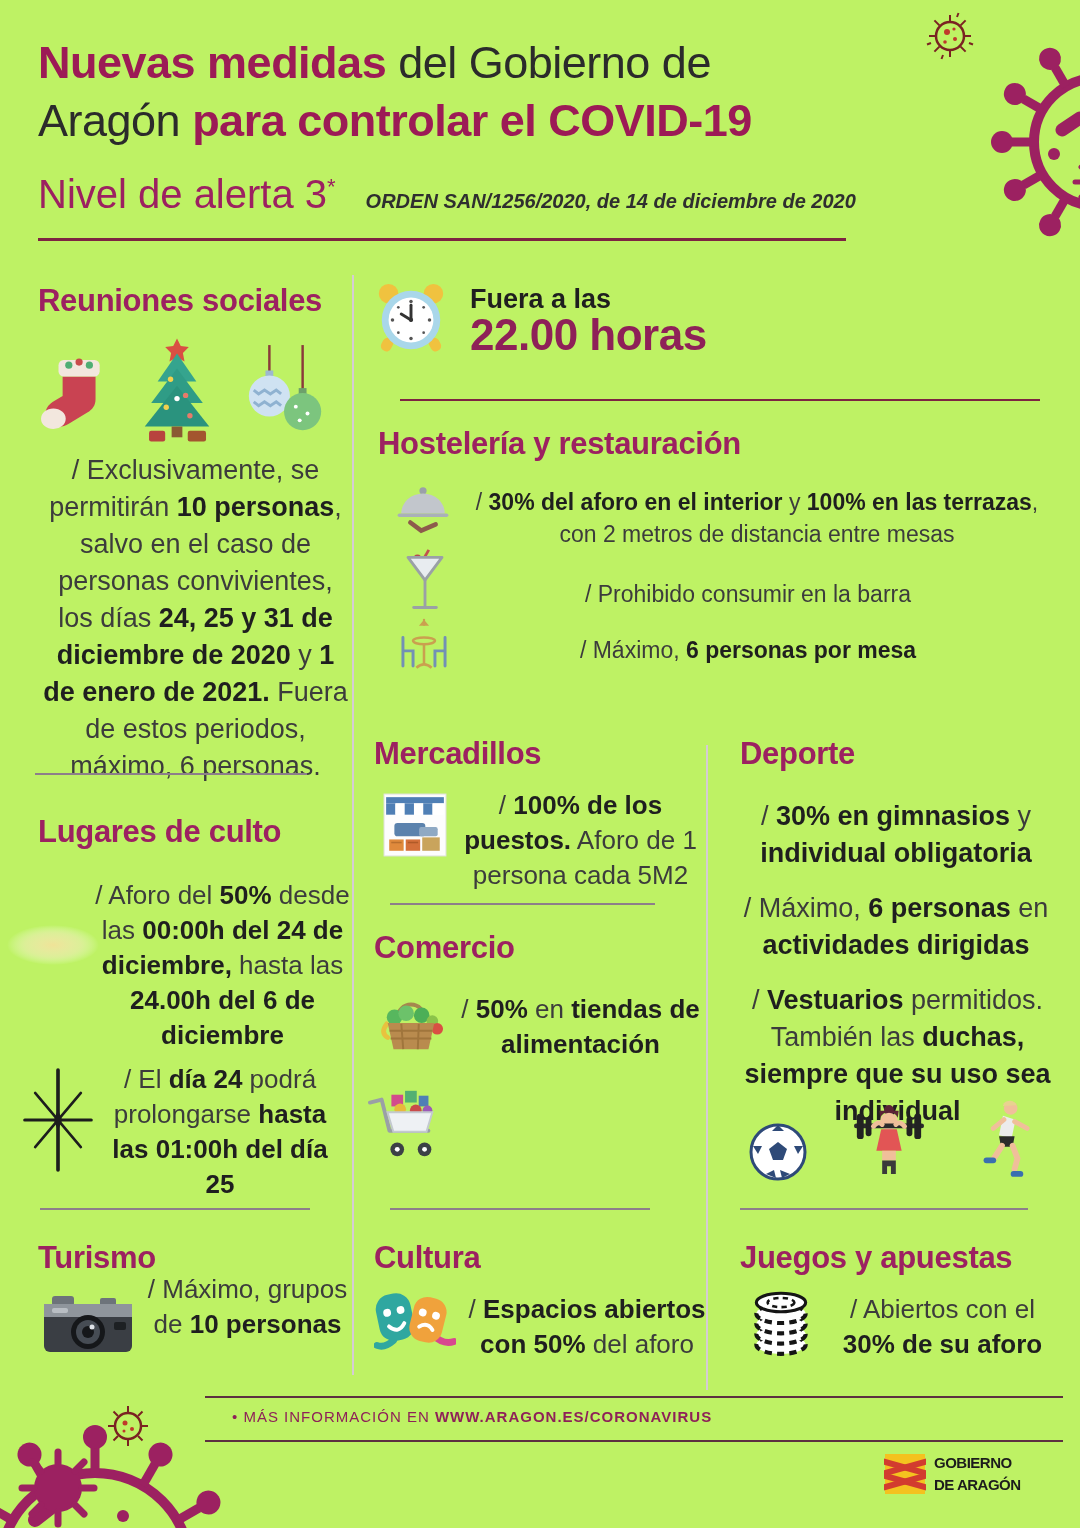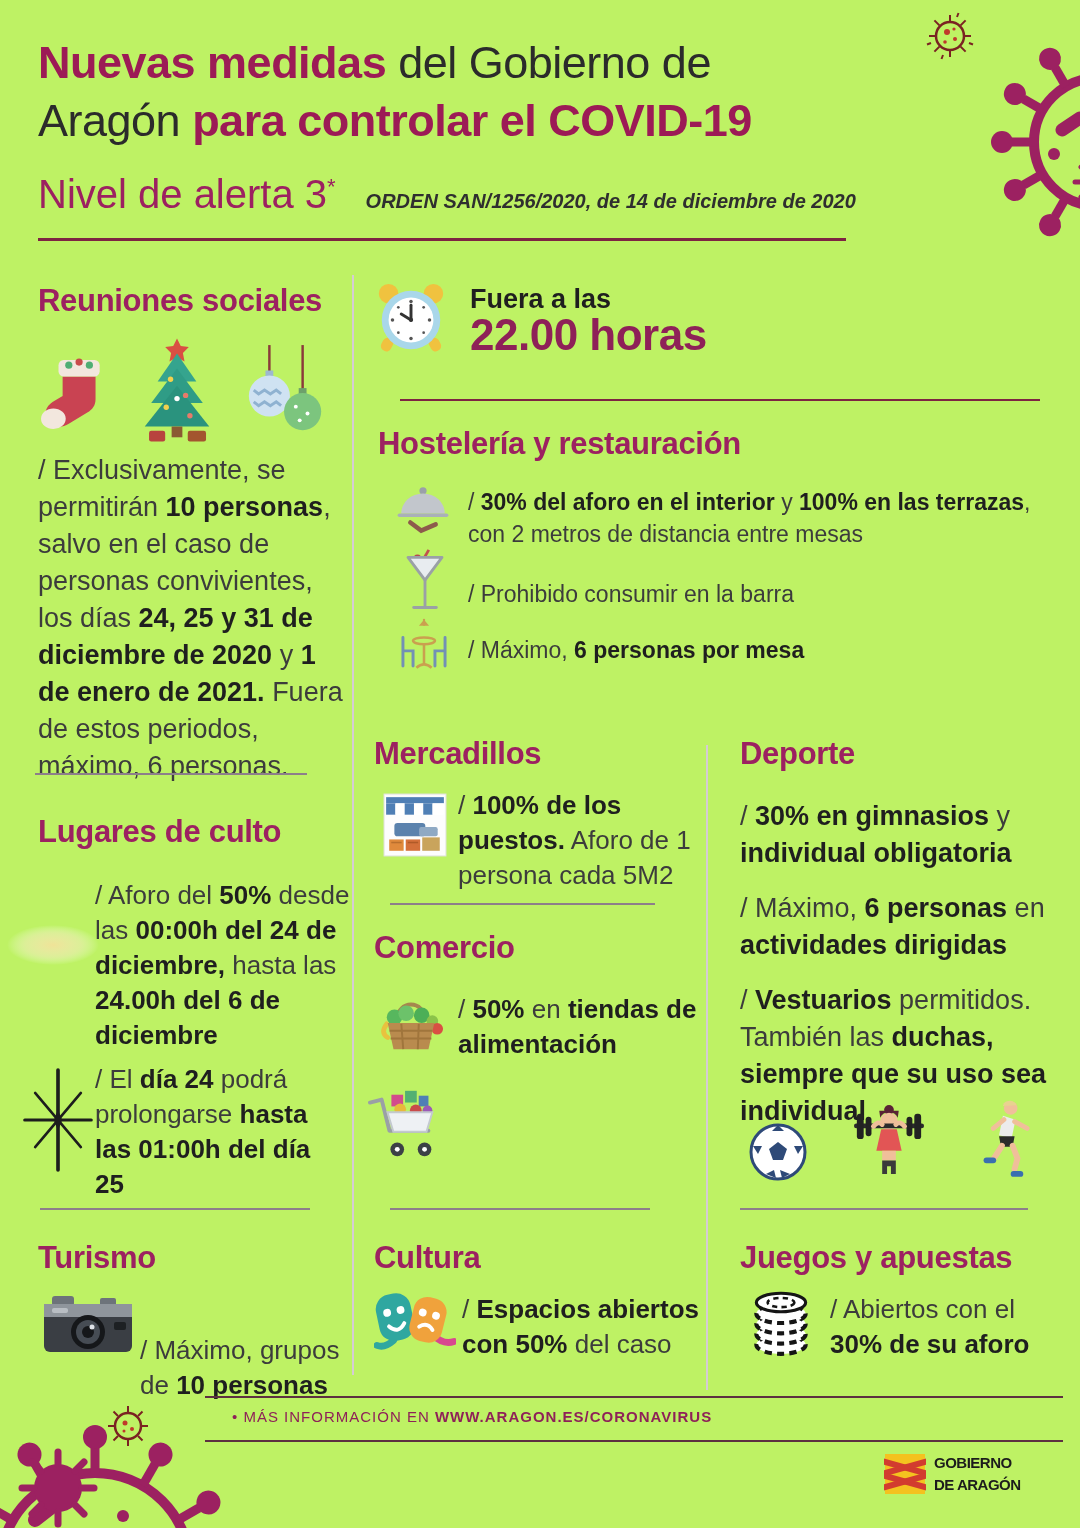--- a/index.html
+++ b/index.html
@@ -17,21 +17,21 @@
   .order { font-style:italic; font-weight:700; font-size:20px; color:#2f2f2f; }
   .rule { background:#7e2442; height:3px; }
   .rule2 { background:#7e2442; height:2px; }
   .sep { background:#8d7f8a; height:2px; }
   .vdiv { background:#d5ccd3; width:2px; }
 
   
   .sec-h { font-size:31px; font-weight:800; color:#9c2161; letter-spacing:-0.3px; }
 
   
-  .txt { color:#3c3c3c; }
+  .txt { color:#3c3c3c;text-align:center; }
   .txt span { font-weight:400; }
   .txt span.b { font-weight:800; color:#1f1f1f; }
   .t27 { font-size:27px; line-height:37px; }
   .t26 { font-size:26px; line-height:35px; }
   .t23 { font-size:23px; line-height:32px; }
 
   
   .closure-top { font-size:27px; font-weight:800; color:#1f1f1f; }
   .closure-line { display:flex; align-items:baseline; gap:28px; white-space:nowrap; }
   .closure-time { font-size:44px; font-weight:800; color:#8e2158; letter-spacing:-0.5px; }
@@ -243,21 +243,21 @@
     <rect x="58" y="6" width="16" height="8" rx="2" fill="#6d737a"></rect>
     <rect x="2" y="12" width="88" height="48" rx="6" fill="#3a3e44"></rect>
     <rect x="2" y="12" width="88" height="13" fill="#8f959c"></rect>
     <circle cx="46" cy="40" r="17" fill="#15171a"></circle>
     <circle cx="46" cy="40" r="12" fill="#464c54"></circle>
     <circle cx="46" cy="40" r="6" fill="#15171a"></circle>
     <circle cx="50" cy="35" r="2.5" fill="#dfe3e8"></circle>
     <rect x="72" y="30" width="12" height="8" rx="2" fill="#1d2023"></rect>
     <rect x="10" y="16" width="16" height="5" rx="2" fill="#b9bec4"></rect>
   </svg>
-  <div class="abs txt t26" style="left:140px;top:1333px;width:215px"><span>/ Máximo, grupos de </span><span class="b">10 personas</span></div>
+  <div class="abs txt t26" style="left:140px;top:1272px;width:215px"><span>/ Máximo, grupos de </span><span class="b">10 personas</span></div>
 
   <div class="abs vdiv" style="left:352px;top:275px;height:1100px"></div>
   <div class="abs vdiv" style="left:706px;top:745px;height:645px"></div>
 
   <svg class="abs icon" style="left:372px;top:278px" width="78" height="80" viewBox="0 0 80 80">
     <circle cx="17" cy="15" r="10" fill="#f0c23f"></circle>
       <circle cx="63" cy="15" r="10" fill="#f0c23f"></circle>
     <rect x="10" y="60" width="11" height="14" rx="5" fill="#f0c23f" transform="rotate(28 15 67)"></rect>
     <rect x="59" y="60" width="11" height="14" rx="5" fill="#f0c23f" transform="rotate(-28 65 67)"></rect>
     <circle cx="40" cy="42" r="30" fill="#a9d7ea"></circle>
@@ -385,21 +385,21 @@
         <circle cx="29" cy="22" r="4" fill="#fff"></circle>
       <path d="M14 36 q8 10 16 0" stroke="#fff" stroke-width="4" fill="none" stroke-linecap="round"></path>
     </g>
     <g transform="rotate(14 56 32)">
       <rect x="38" y="8" width="34" height="46" rx="14" fill="#f0a23c"></rect>
       <circle cx="48" cy="25" r="4" fill="#fff"></circle>
         <circle cx="62" cy="25" r="4" fill="#fff"></circle>
       <path d="M48 40 q7 -7 14 0" stroke="#fff" stroke-width="4" fill="none" stroke-linecap="round"></path>
     </g>
   </svg>
-  <div class="abs txt t26" style="left:462px;top:1292px;width:250px"><span>/ </span><span class="b">Espacios abiertos con 50%</span><span> del caso</span></div>
+  <div class="abs txt t26" style="left:462px;top:1292px;width:250px"><span>/ </span><span class="b">Espacios abiertos con 50%</span><span> del aforo</span></div>
 
   <div class="abs sec-h" style="left:740px;top:736px">Deporte</div>
   <div class="abs txt t27" style="left:740px;top:798px;width:312px"><span>/ </span><span class="b">30% en gimnasios</span><span> y </span><span class="b">individual obligatoria</span></div>
   <div class="abs txt t27" style="left:740px;top:890px;width:312px"><span>/ Máximo, </span><span class="b">6 personas</span><span> en </span><span class="b">actividades dirigidas</span></div>
   <div class="abs txt t27" style="left:740px;top:982px;width:315px"><span>/ </span><span class="b">Vestuarios</span><span> permitidos. También las </span><span class="b">duchas, siempre que su uso sea individual</span></div>
 
   <div class="abs icons-row" style="left:748px;top:1098px;gap:44px">
     <svg class="icon" width="60" height="60" viewBox="0 0 60 60">
       <circle cx="30" cy="30" r="27" fill="#fff" stroke="#2e4a78" stroke-width="3"></circle>
       <polygon points="30,20 39,27 35,38 25,38 21,27" fill="#2e4a78"></polygon>

